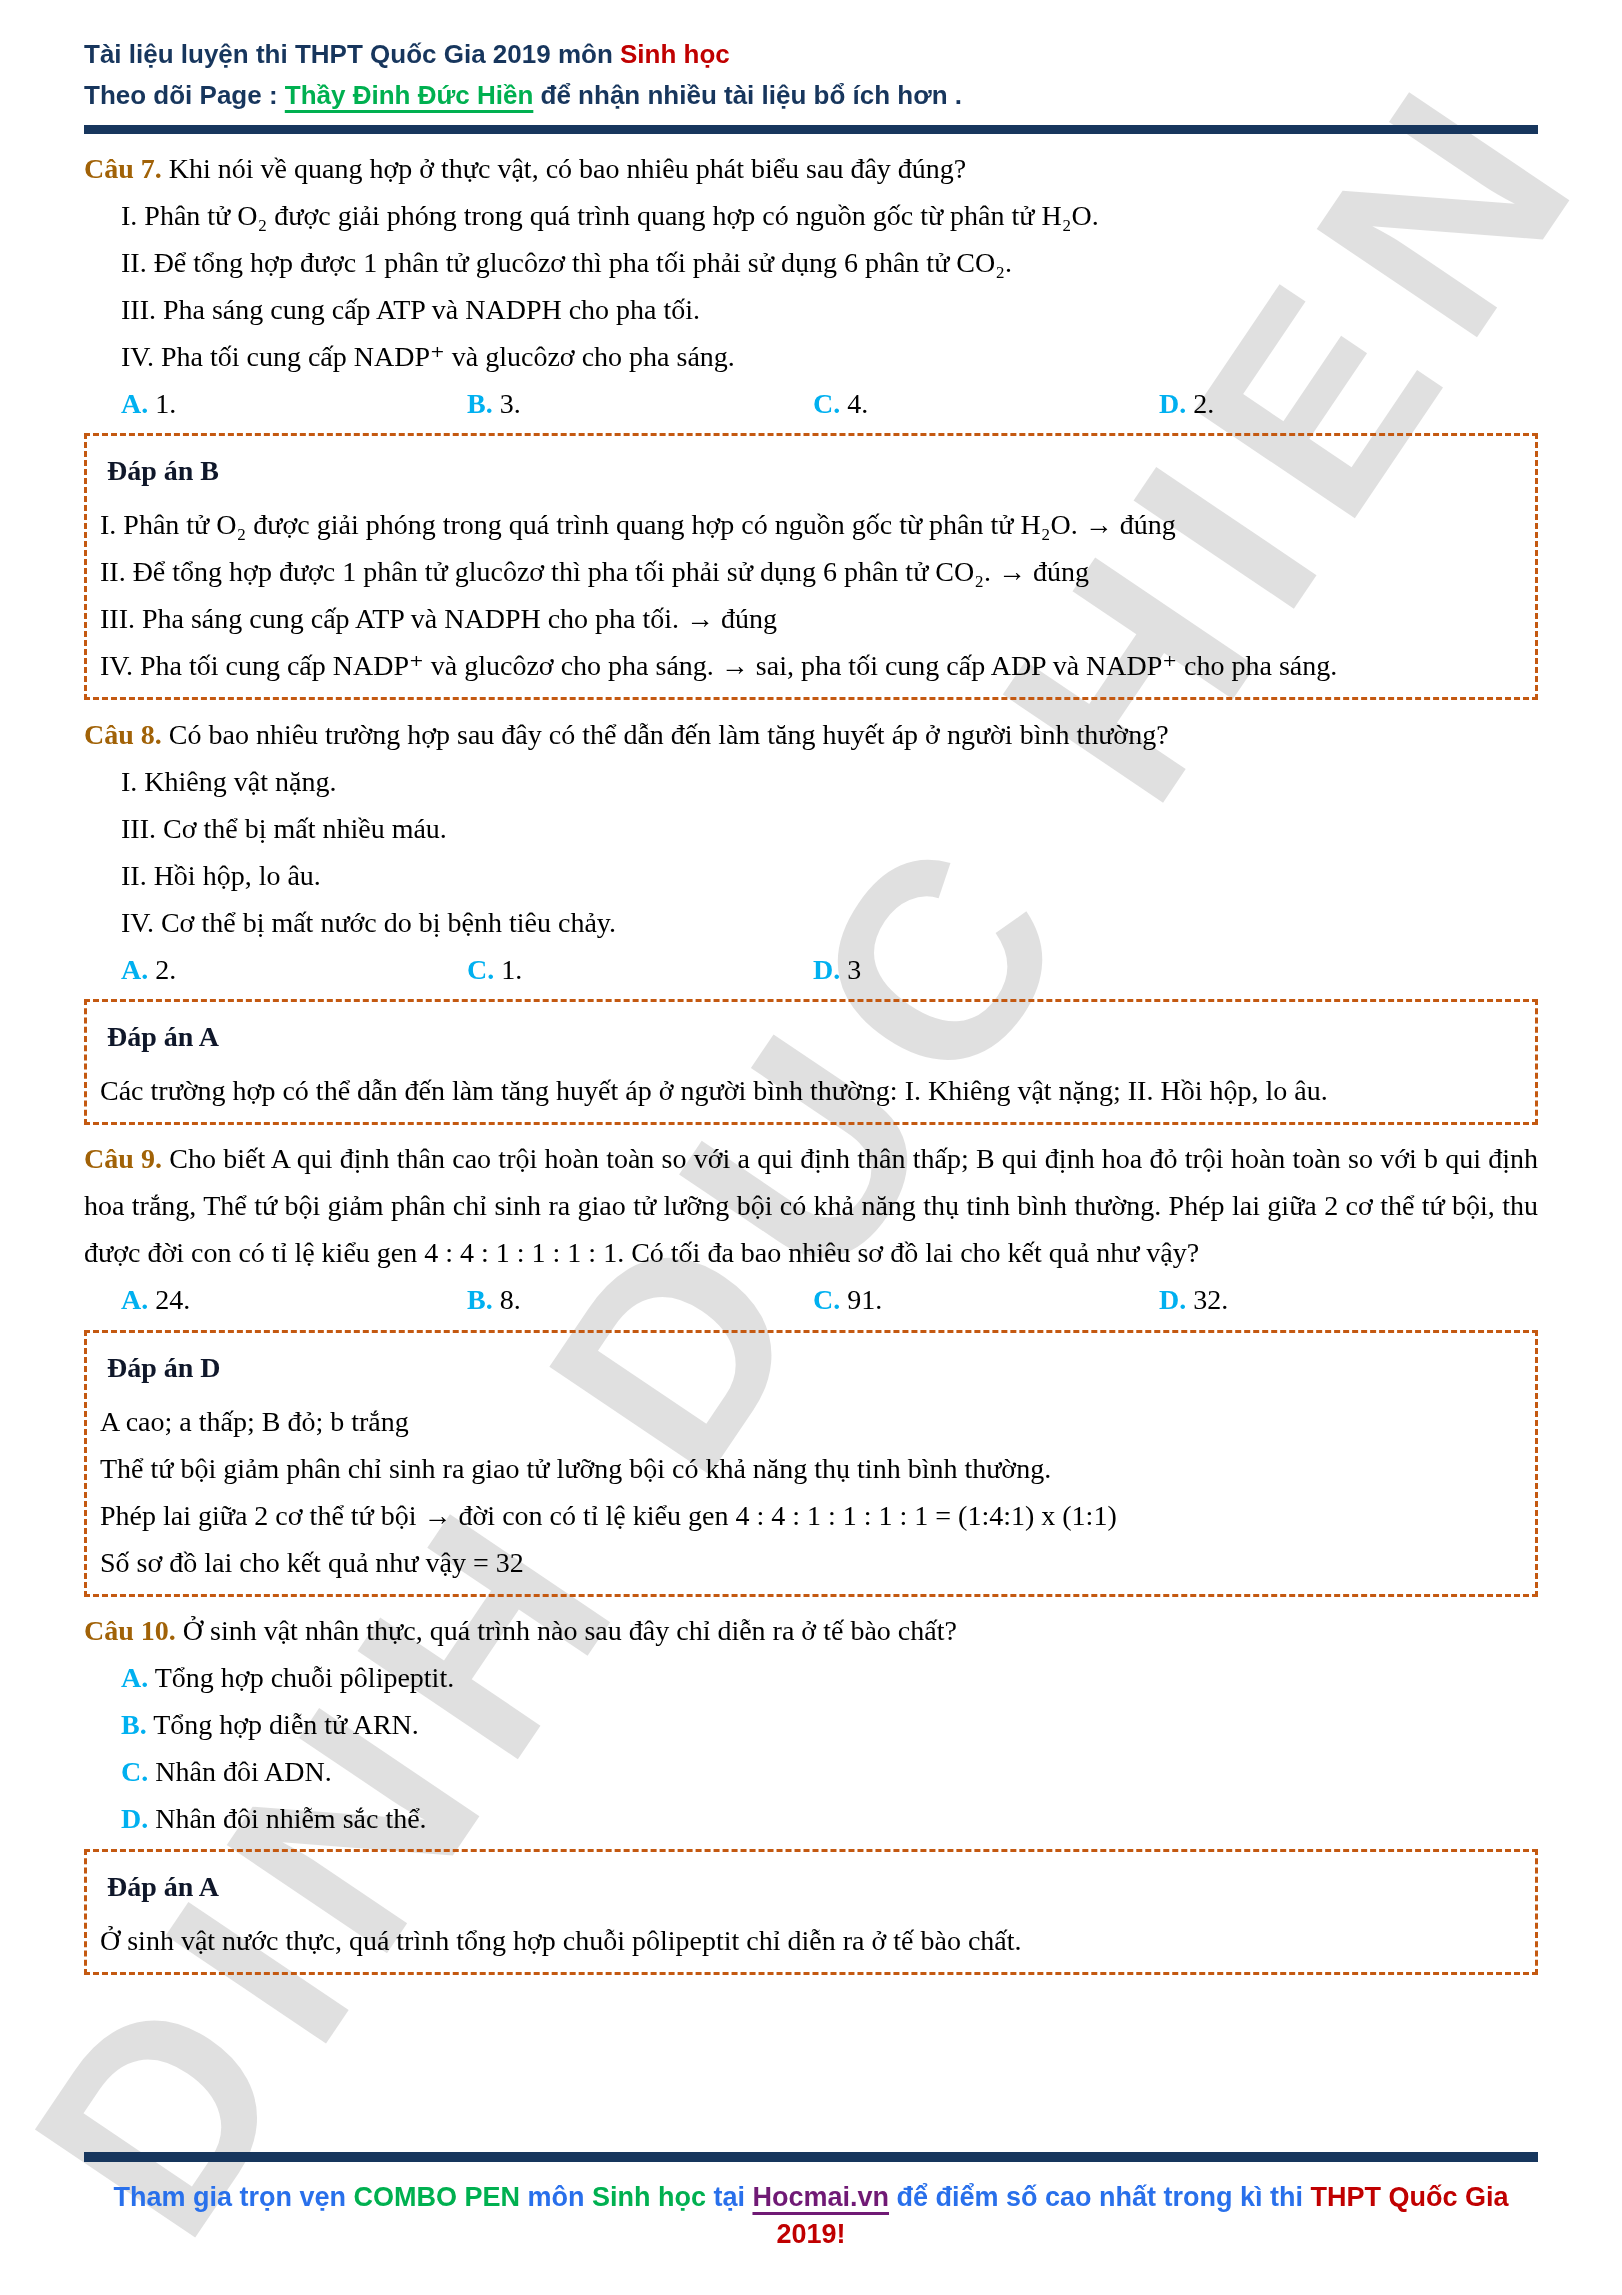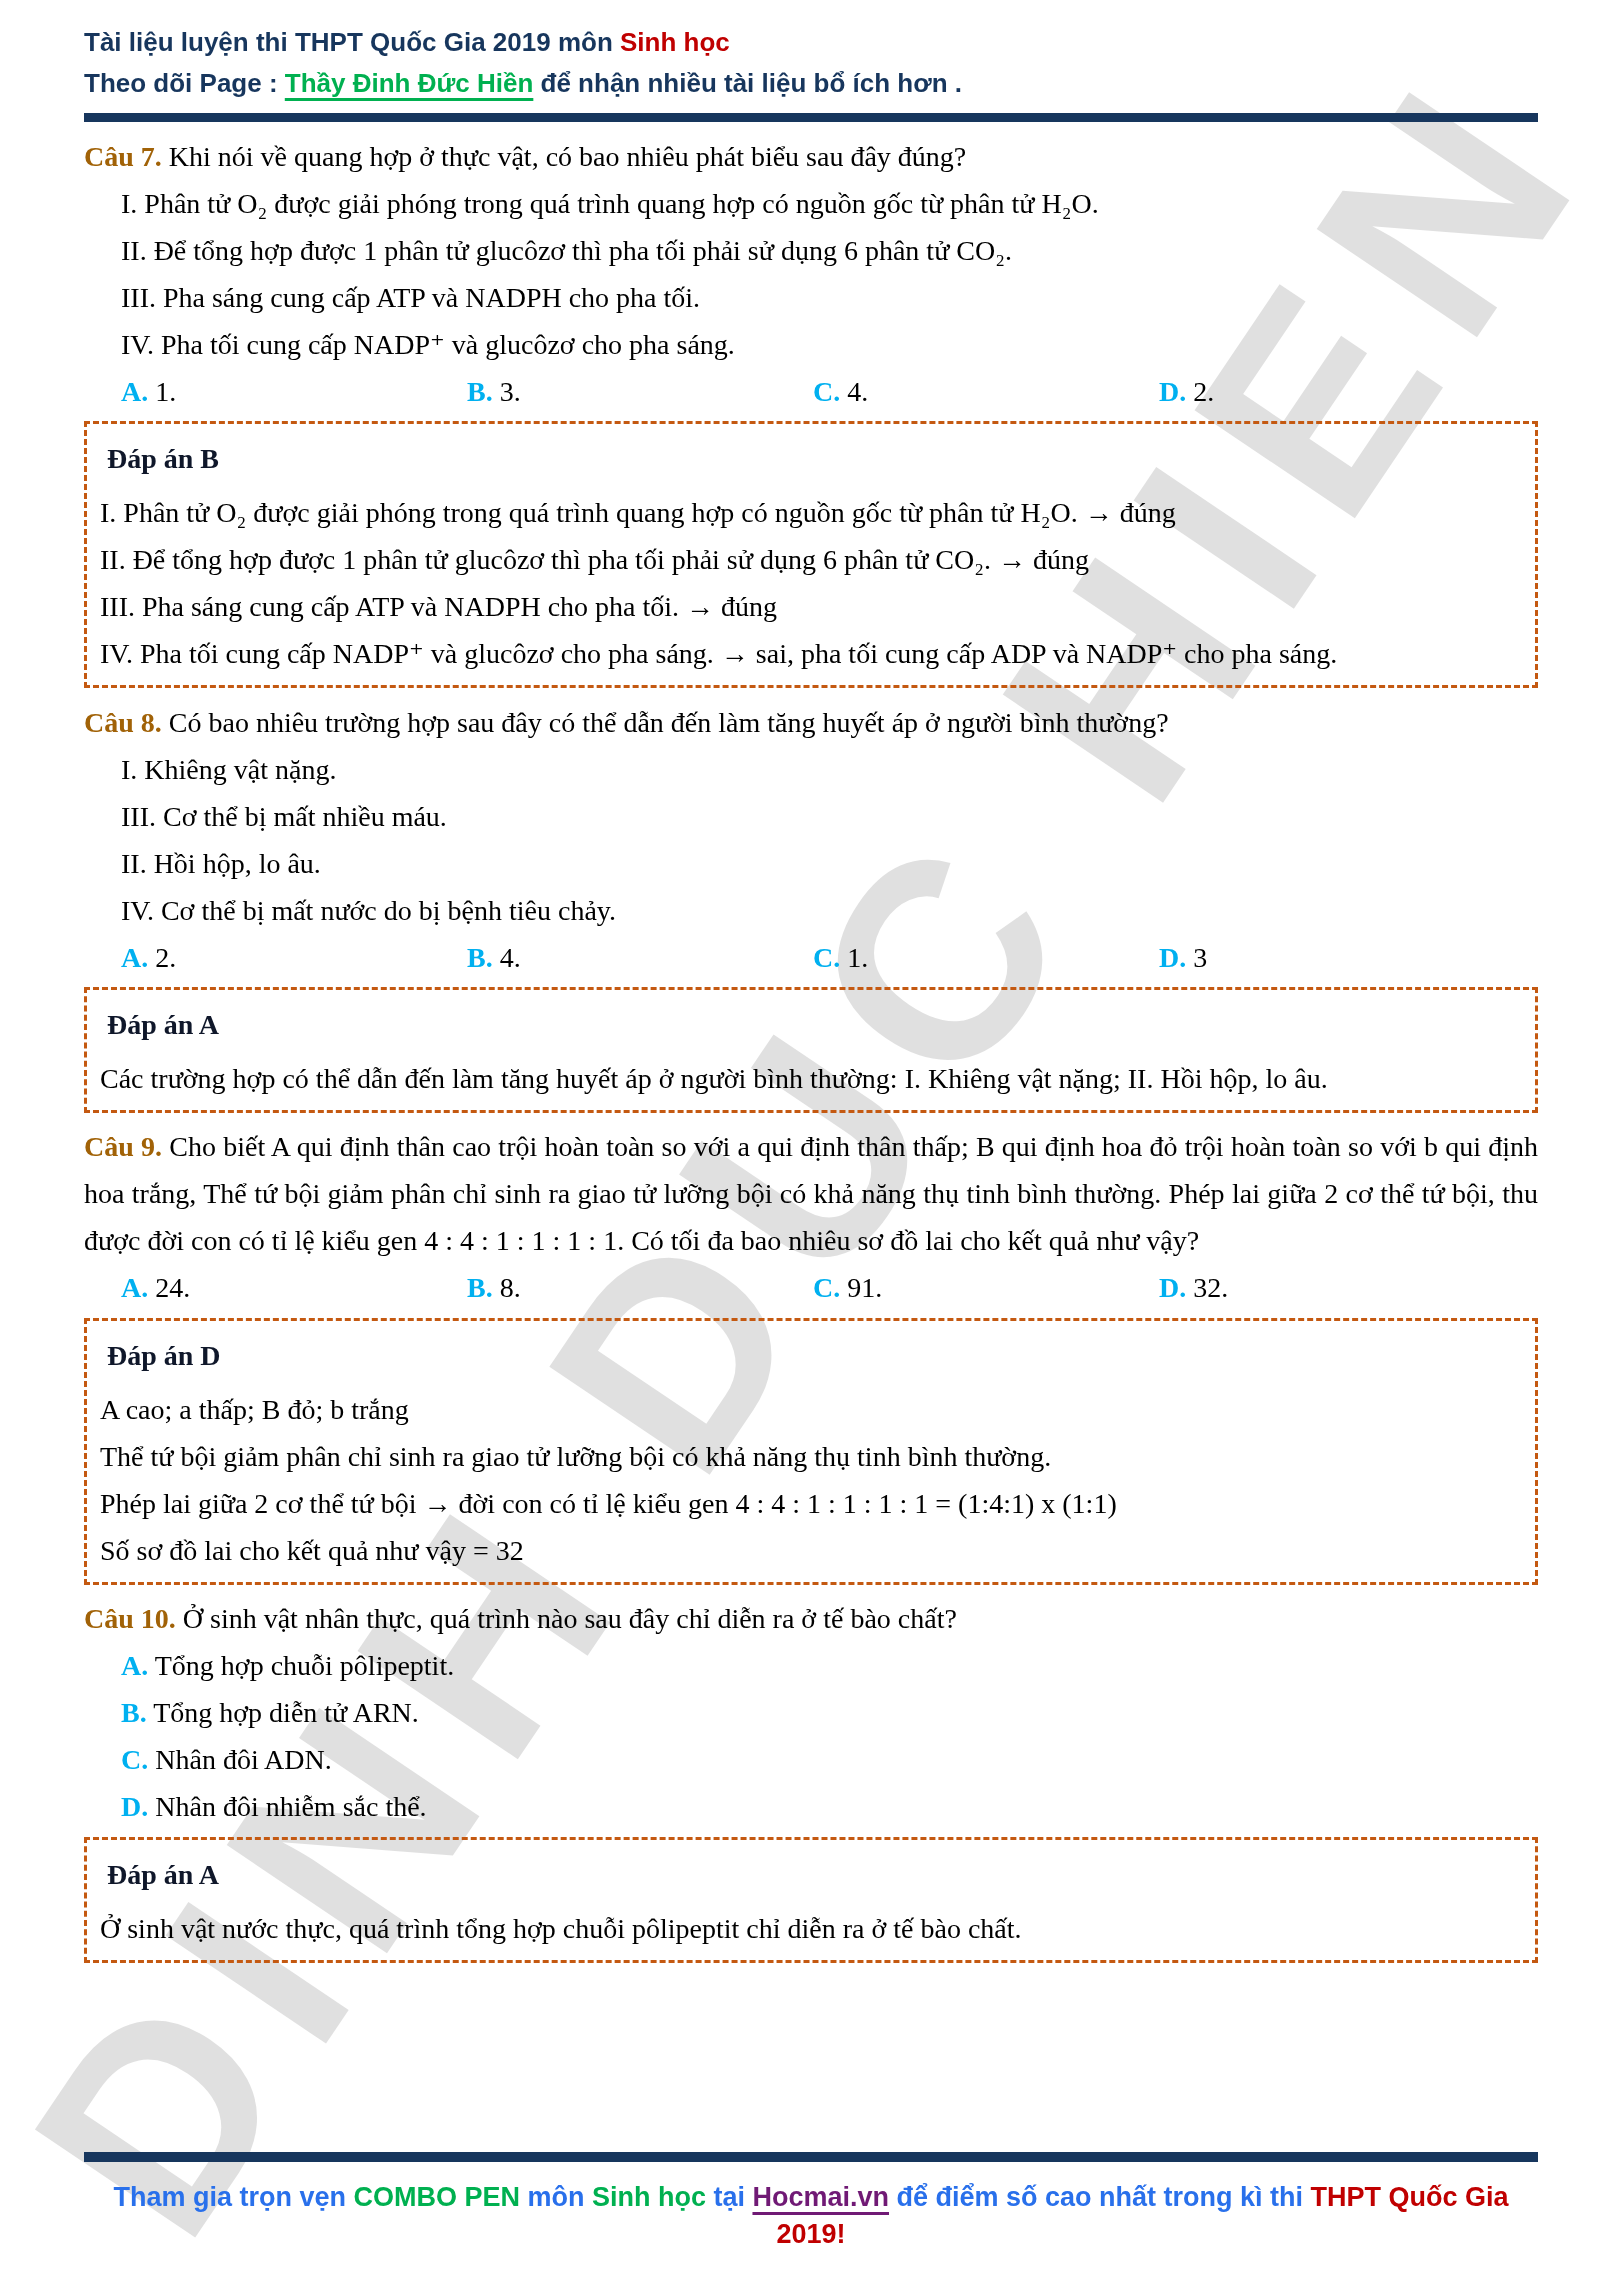--- a/index.html
+++ b/index.html
@@ -10,21 +10,21 @@
     font-family:"Liberation Serif","DejaVu Serif",serif;
     color:#000;
   }
   .watermark{
     position:absolute;top:1152px;left:811px;
     transform:translate(-50%,-50%) rotate(-56deg);
     font-family:"Liberation Sans","DejaVu Sans",sans-serif;
     font-weight:bold;font-size:281px;letter-spacing:31px;
     color:rgba(130,130,130,0.25);white-space:nowrap;z-index:0;
   }
-  .content{position:relative;z-index:1;padding:22px 84px 0 84px;}
+  .content{position:relative;z-index:1;padding:34px 84px 0 84px;}
   .h-line{
     font-family:"Liberation Sans","DejaVu Sans",sans-serif;
     font-weight:bold;font-size:26px;line-height:41px;color:#17365D;
   }
   .red{color:#C00000;}
   .green-link{color:#00B050;text-decoration:underline;text-decoration-thickness:2.6px;text-underline-offset:5.9px;cursor:pointer;}
   .rule{height:9.2px;background:#17365D;margin-top:9.2px;}
   .question{margin-top:10.5px;font-size:28px;line-height:47px;}
   .q-head{margin:0;text-align:justify;}
   .q-label{color:#a16207;font-weight:bold;}
@@ -89,21 +89,20 @@
     </section>
 
     <section class="question">
       <p class="q-head"><span class="q-label">Câu 8.</span> <span>Có bao nhiêu trường hợp sau đây có thể dẫn đến làm tăng huyết áp ở người bình thường?</span></p>
       <p class="stmt">I. Khiêng vật nặng.</p>
       <p class="stmt">III. Cơ thể bị mất nhiều máu.</p>
       <p class="stmt">II. Hồi hộp, lo âu.</p>
       <p class="stmt">IV. Cơ thể bị mất nước do bị bệnh tiêu chảy.</p>
       <div class="opts">
         <span class="opt"><span class="letter">A.</span> <span>2.</span></span>
-        <span class="opt"><span class="letter">B.</span> <span>4.</span></span>
         <span class="opt"><span class="letter">C.</span> <span>1.</span></span>
         <span class="opt"><span class="letter">D.</span> <span>3</span></span>
       </div>
     </section>
 
     <section class="answer-box">
       <p class="ans-title">Đáp án A</p>
       <p class="ans-line">Các trường hợp có thể dẫn đến làm tăng huyết áp ở người bình thường: I. Khiêng vật nặng; II. Hồi hộp, lo âu.</p>
     </section>
 

